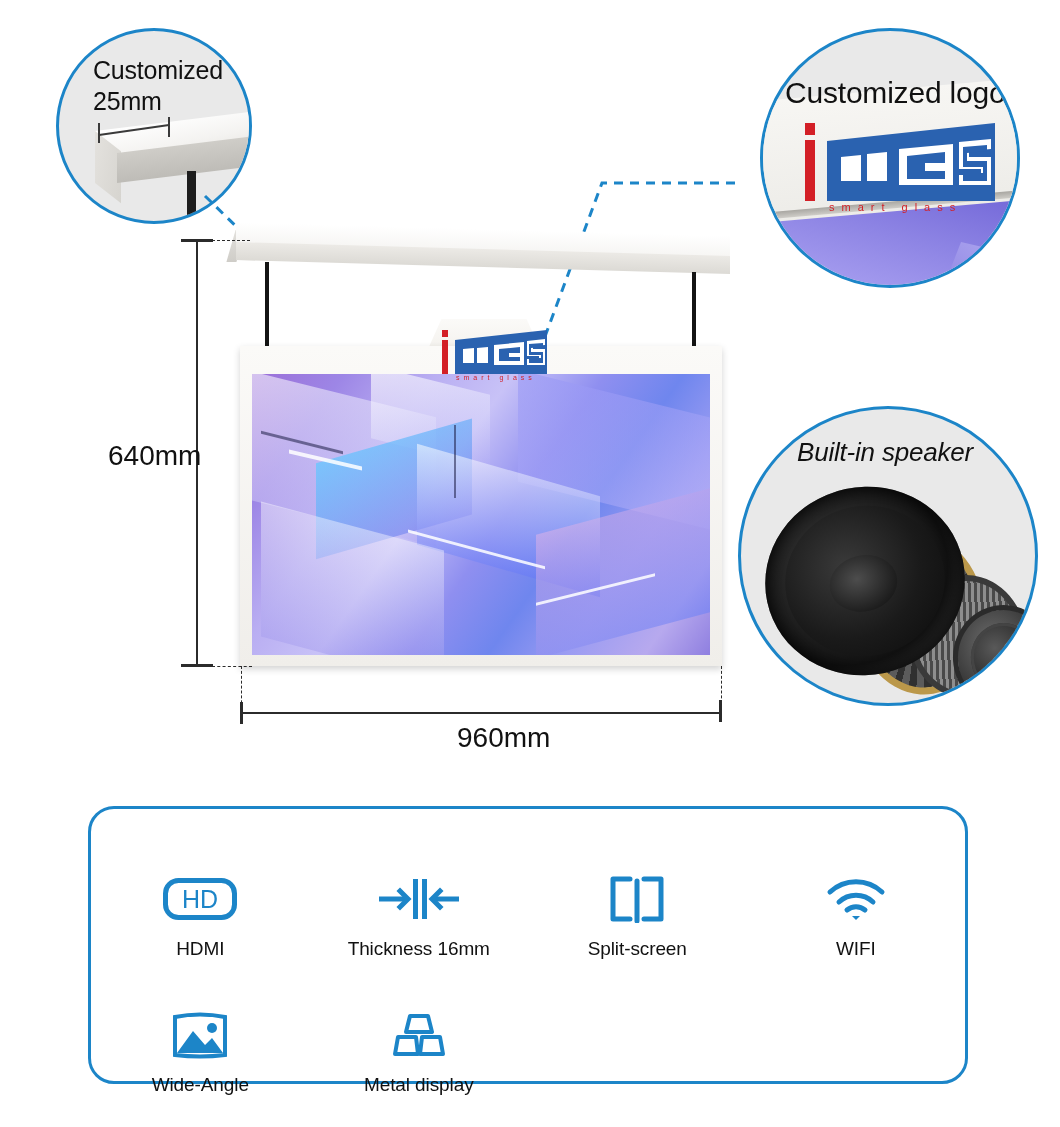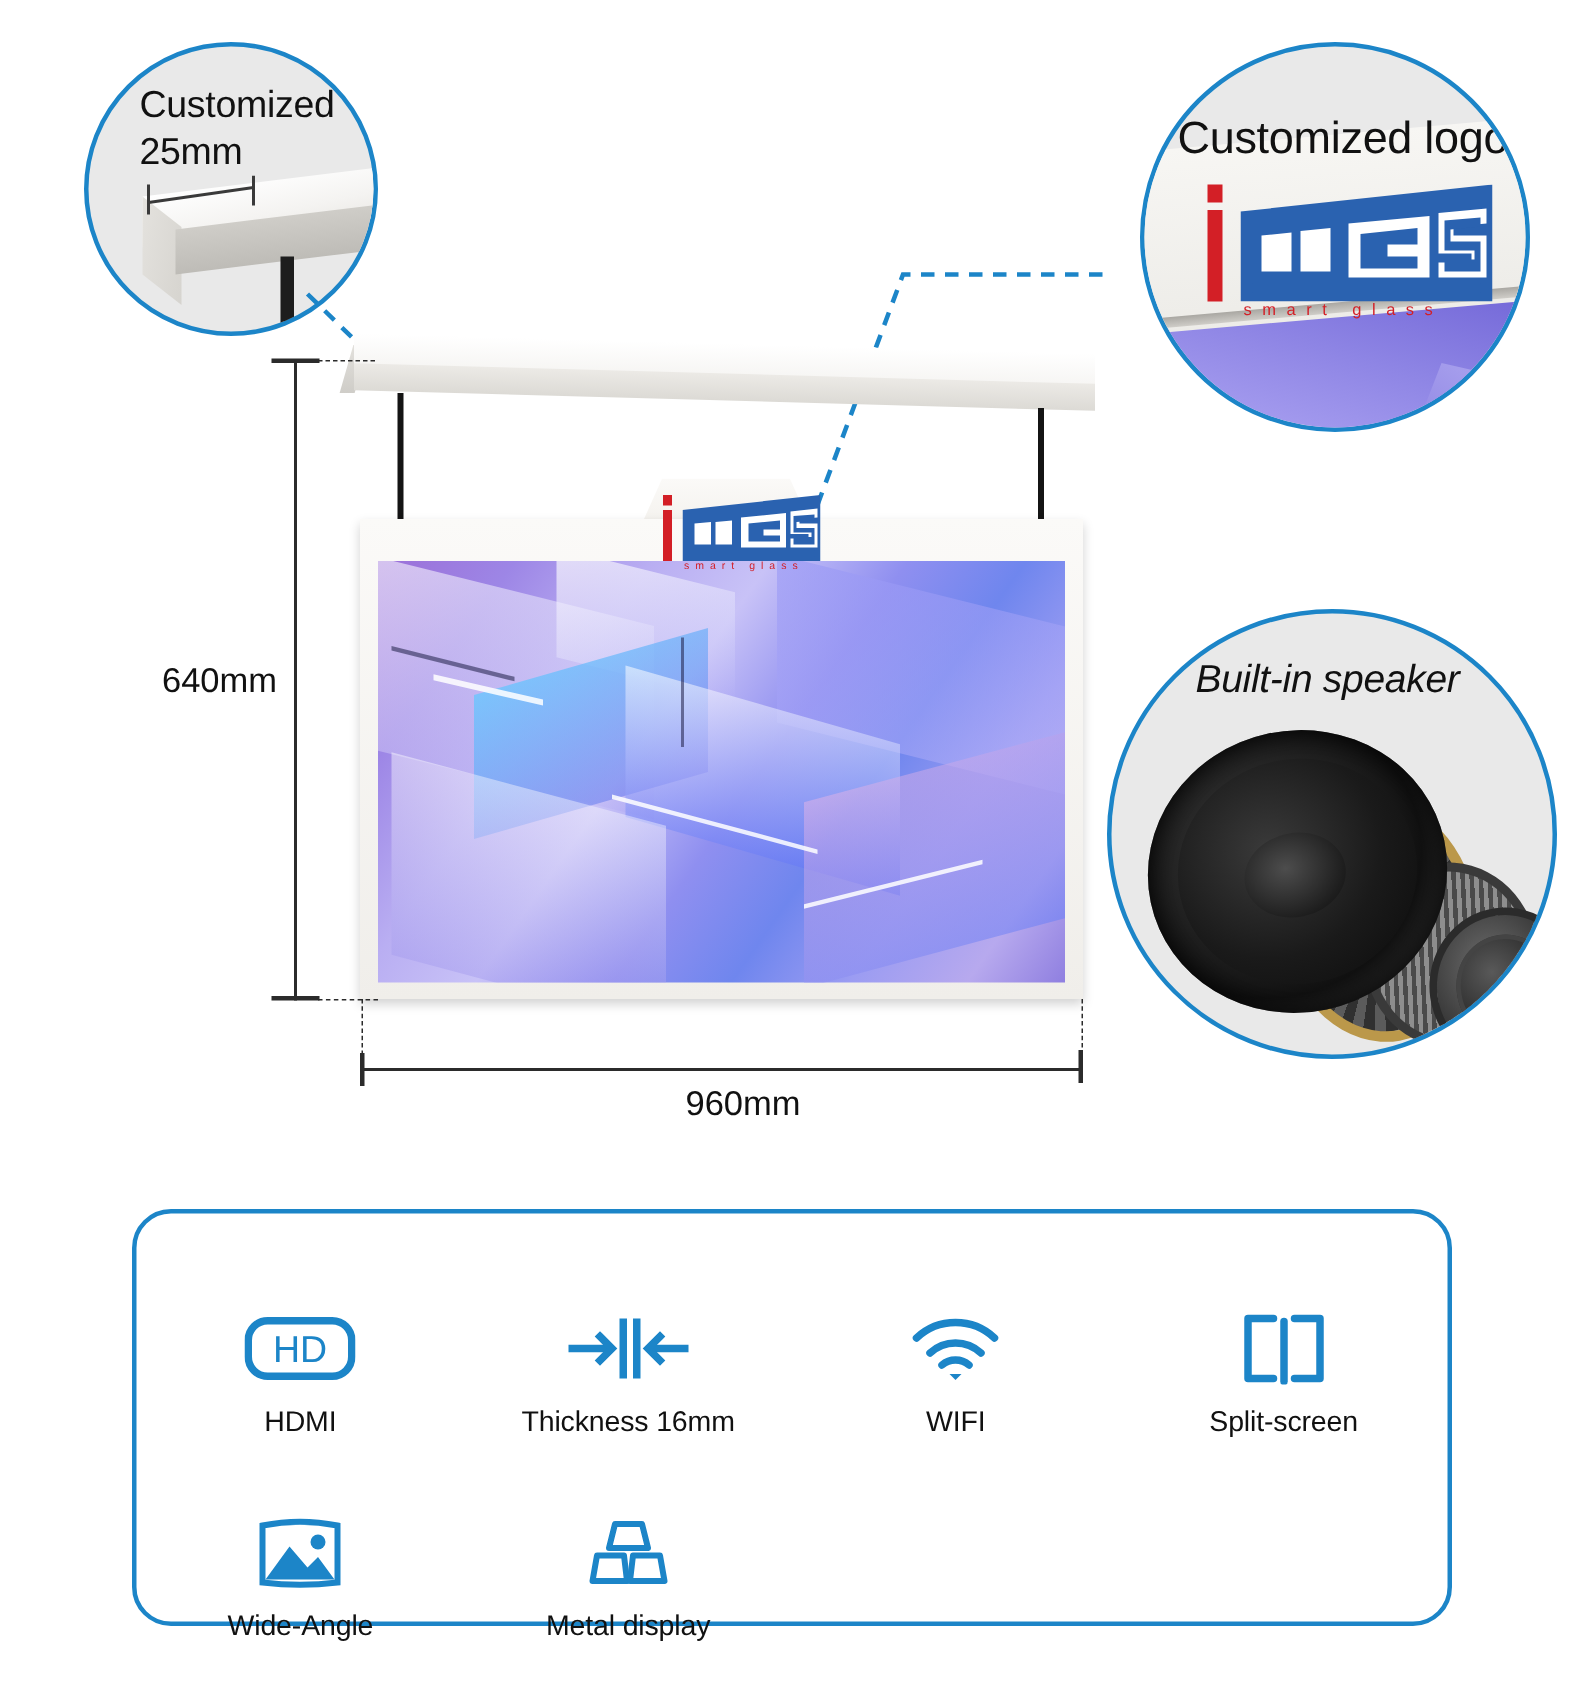--- a/index.html
+++ b/index.html
@@ -244,21 +244,21 @@
     left: 26%; top: 2%; width: 26%; height: 26%;
     background: linear-gradient(150deg, rgba(255,255,255,.7), rgba(175,170,245,.3));
     transform: skewY(14deg);
   }
   .hl { position: absolute; background: rgba(255,255,255,.85); }
   .dkl { position: absolute; background: rgba(30,30,70,.55); }
 
   
   .dim-line { position: absolute; background: #2b2b2b; }
   .dim-label {
-    position: absolute; font-size: 23px; color: #111; white-space: nowrap;
+    position: absolute; font-size: 28px; color: #111; white-space: nowrap;
   }
   .lead-dash-h {
     position: absolute; height: 0; border-top: 1.6px dashed #2b2b2b;
   }
   .lead-dash-v {
     position: absolute; width: 0; border-left: 1.6px dashed #2b2b2b;
   }
 
   
   #feature-panel {
@@ -423,41 +423,41 @@
           <polyline points="25,16 33,24 25,32" fill="none" stroke="#1c85c8" stroke-width="5" stroke-linecap="square"></polyline>
           <line x1="84" y1="24" x2="57" y2="24" stroke="#1c85c8" stroke-width="5"></line>
           <polyline points="65,16 57,24 65,32" fill="none" stroke="#1c85c8" stroke-width="5" stroke-linecap="square"></polyline>
         </svg>
       </div>
       <div class="feature-label">Thickness 16mm</div>
     </div>
 
     <div class="feature-cell">
       <div class="feature-icon">
+        <svg width="58" height="48" viewBox="0 0 58 48">
+          <polyline points="22,4 5,4 5,44 22,44" fill="none" stroke="#1c85c8" stroke-width="5" stroke-linejoin="round" stroke-linecap="round"></polyline>
+          <polyline points="36,4 53,4 53,44 36,44" fill="none" stroke="#1c85c8" stroke-width="5" stroke-linejoin="round" stroke-linecap="round"></polyline>
+          <line x1="29" y1="6" x2="29" y2="46" stroke="#1c85c8" stroke-width="5" stroke-linecap="round"></line>
+        </svg>
+      </div>
+      <div class="feature-label">Split-screen</div>
+    </div>
+
+    <div class="feature-cell">
+      <div class="feature-icon">
         <svg width="60" height="46" viewBox="0 0 60 46">
           <path d="M4,16 A38,38 0 0 1 56,16" fill="none" stroke="#1c85c8" stroke-width="5" stroke-linecap="round"></path>
           <path d="M13,26 A25,25 0 0 1 47,26" fill="none" stroke="#1c85c8" stroke-width="5" stroke-linecap="round"></path>
           <path d="M21,34 A14,14 0 0 1 39,34" fill="none" stroke="#1c85c8" stroke-width="5" stroke-linecap="round"></path>
           <path d="M26,40 L30,44 L34,40 Z" fill="#1c85c8"></path>
         </svg>
       </div>
       <div class="feature-label">WIFI</div>
     </div>
 
-    <div class="feature-cell">
-      <div class="feature-icon">
-        <svg width="58" height="48" viewBox="0 0 58 48">
-          <polyline points="22,4 5,4 5,44 22,44" fill="none" stroke="#1c85c8" stroke-width="5" stroke-linejoin="round" stroke-linecap="round"></polyline>
-          <polyline points="36,4 53,4 53,44 36,44" fill="none" stroke="#1c85c8" stroke-width="5" stroke-linejoin="round" stroke-linecap="round"></polyline>
-          <line x1="29" y1="6" x2="29" y2="46" stroke="#1c85c8" stroke-width="5" stroke-linecap="round"></line>
-        </svg>
-      </div>
-      <div class="feature-label">Split-screen</div>
-    </div>
-
 
     <div class="feature-cell">
       <div class="feature-icon">
         <svg width="58" height="48" viewBox="0 0 58 48">
           <path d="M4,6 Q29,1 54,6 L54,44 Q29,47 4,44 Z" fill="none" stroke="#1c85c8" stroke-width="4"></path>
           <path d="M6,42 L22,20 L34,34 L41,27 L52,42 Z" fill="#1c85c8"></path>
           <circle cx="41" cy="17" r="5" fill="#1c85c8"></circle>
         </svg>
       </div>
       <div class="feature-label">Wide-Angle</div>

